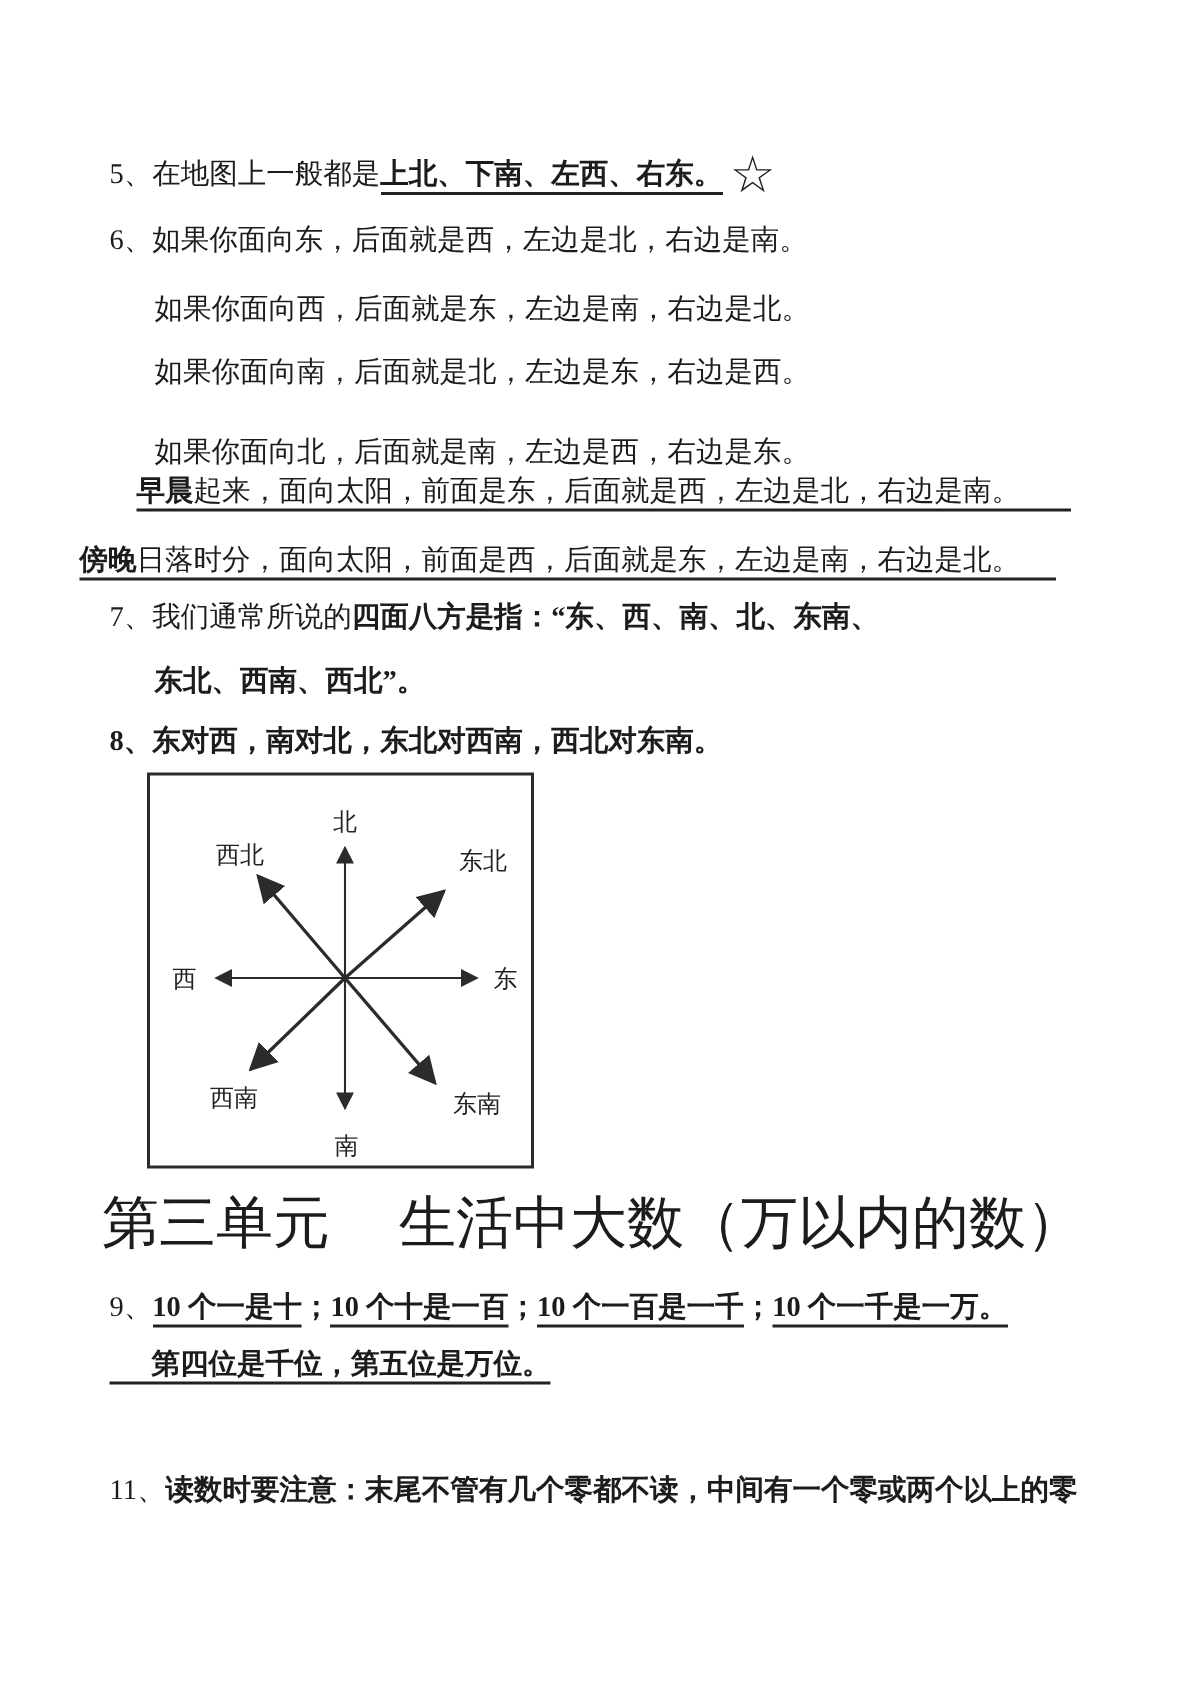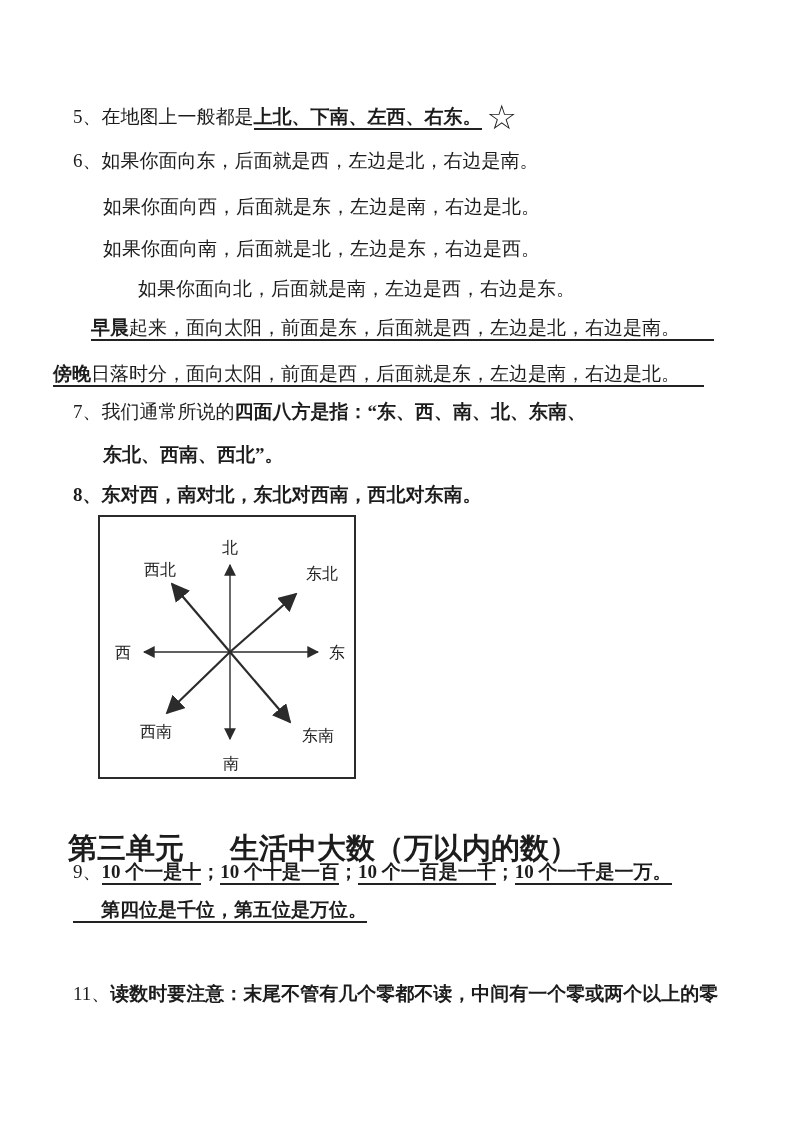--- a/index.html
+++ b/index.html
@@ -28,27 +28,27 @@
   .u { border-bottom: 2px solid #222222; padding-bottom: 1px; }
   .pad-r-lg { padding-right: 34px; margin-left: 38px; }
   .pad-r-md { padding-right: 24px; margin-top: 11px; }
   .pad-l-sm { padding-left: 9px; }
 
   
   .l5    { left: 73px;  top: 100px; }
   .l6    { left: 73px;  top: 149px; }
   .l6b   { left: 103px; top: 195px; }
   .l6c   { left: 103px; top: 237px; }
-  .l6d   { left: 103px; top: 277px; margin-left: 35px; }
+  .l6d   { left: 103px; top: 290px; }
   .lmorn { left: 53px;  top: 316px; }
   .leve  { left: 53px;  top: 362px; }
   .l7    { left: 73px;  top: 400px; }
   .l7b   { left: 103px; top: 443px; }
   .l8    { left: 73px;  top: 483px; }
-  .lhead { left: 68px;  top: 830px; font-size: 29px; font-weight: bold; }
+  .lhead { left: 68px;  top: 793px; font-size: 38px; font-weight: normal; }
   .hgap  { margin-left: 46px; }
   .l9    { left: 73px;  top: 860px; }
   .l10   { left: 73px;  top: 902px; }
   .l10b  { left: 73px;  top: 898px; text-align: right; }
   .l11   { left: 73px;  top: 982px; }
 
   .star {
     font-family: "DejaVu Sans", sans-serif;
     font-size: 34px;
     font-weight: normal;

